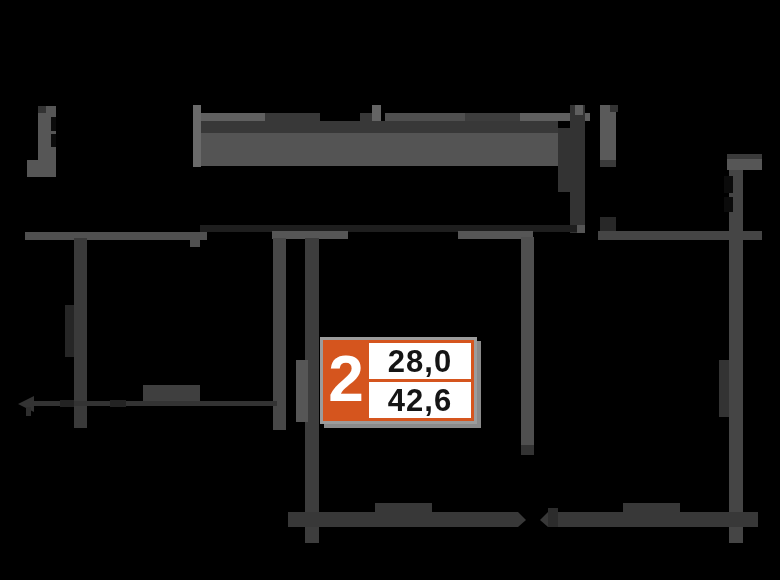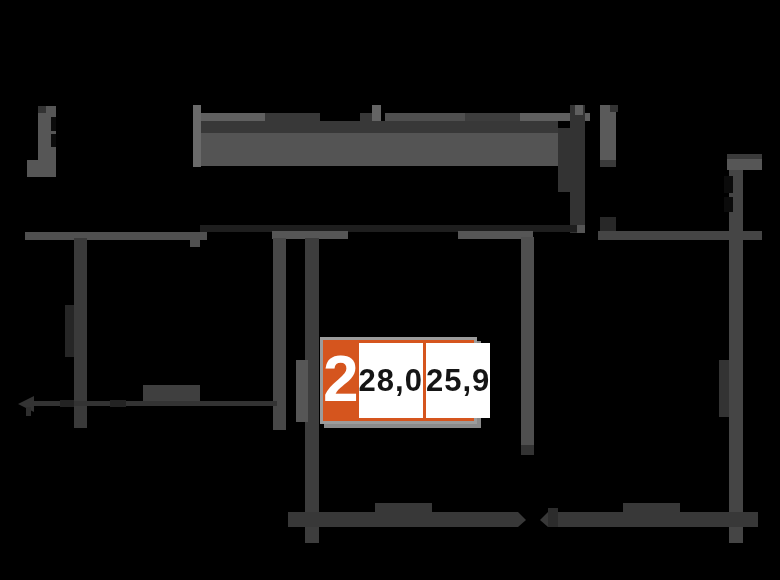--- a/index.html
+++ b/index.html
@@ -17,21 +17,21 @@
     box-shadow:4px 4px 0 var(--label_shadow,#8a8a8a);
     background:var(--accent,#d5551e);
     display:flex;z-index:10;cursor:pointer;
   }
   .apt-num{
     width:46px;display:flex;align-items:center;justify-content:center;
     color:var(--number_color,#fff);font-size:64px;font-weight:700;line-height:1;
     padding-bottom:4px;
   }
   .apt-values{
-    flex:1;display:flex;flex-direction:row;gap:3px;
+    flex:1;display:flex;flex-direction:column;gap:3px;
     padding:3px 3px 3px 0;box-sizing:border-box;
   }
   .apt-cell{
     flex:1;background:var(--cell_bg,#fff);
     display:flex;align-items:center;justify-content:center;
     color:var(--value_color,#151515);font-size:31px;font-weight:700;
     letter-spacing:1px;line-height:1;
   }
 </style>
 </head>
@@ -99,17 +99,17 @@
   <div class="tri" style="left:540px;top:512px;border-top:8px solid transparent;border-bottom:7px solid transparent;border-right:8px solid #383838;"></div>
   <div class="w" style="left:548px;top:512px;width:210px;height:15px;background:#383838;"></div>
   <div class="w" style="left:548px;top:508px;width:10px;height:19px;background:#2c2c2c;"></div>
   <div class="w" style="left:375px;top:503px;width:57px;height:9px;background:#383838;"></div>
   <div class="w" style="left:623px;top:503px;width:57px;height:9px;background:#383838;"></div>
 
   <div class="apt-label">
     <div class="apt-num">2</div>
     <div class="apt-values">
       <div class="apt-cell">28,0</div>
-      <div class="apt-cell">25,9</div>
+      <div class="apt-cell">42,6</div>
     </div>
   </div>
 
 </div>
 
 </body></html>

